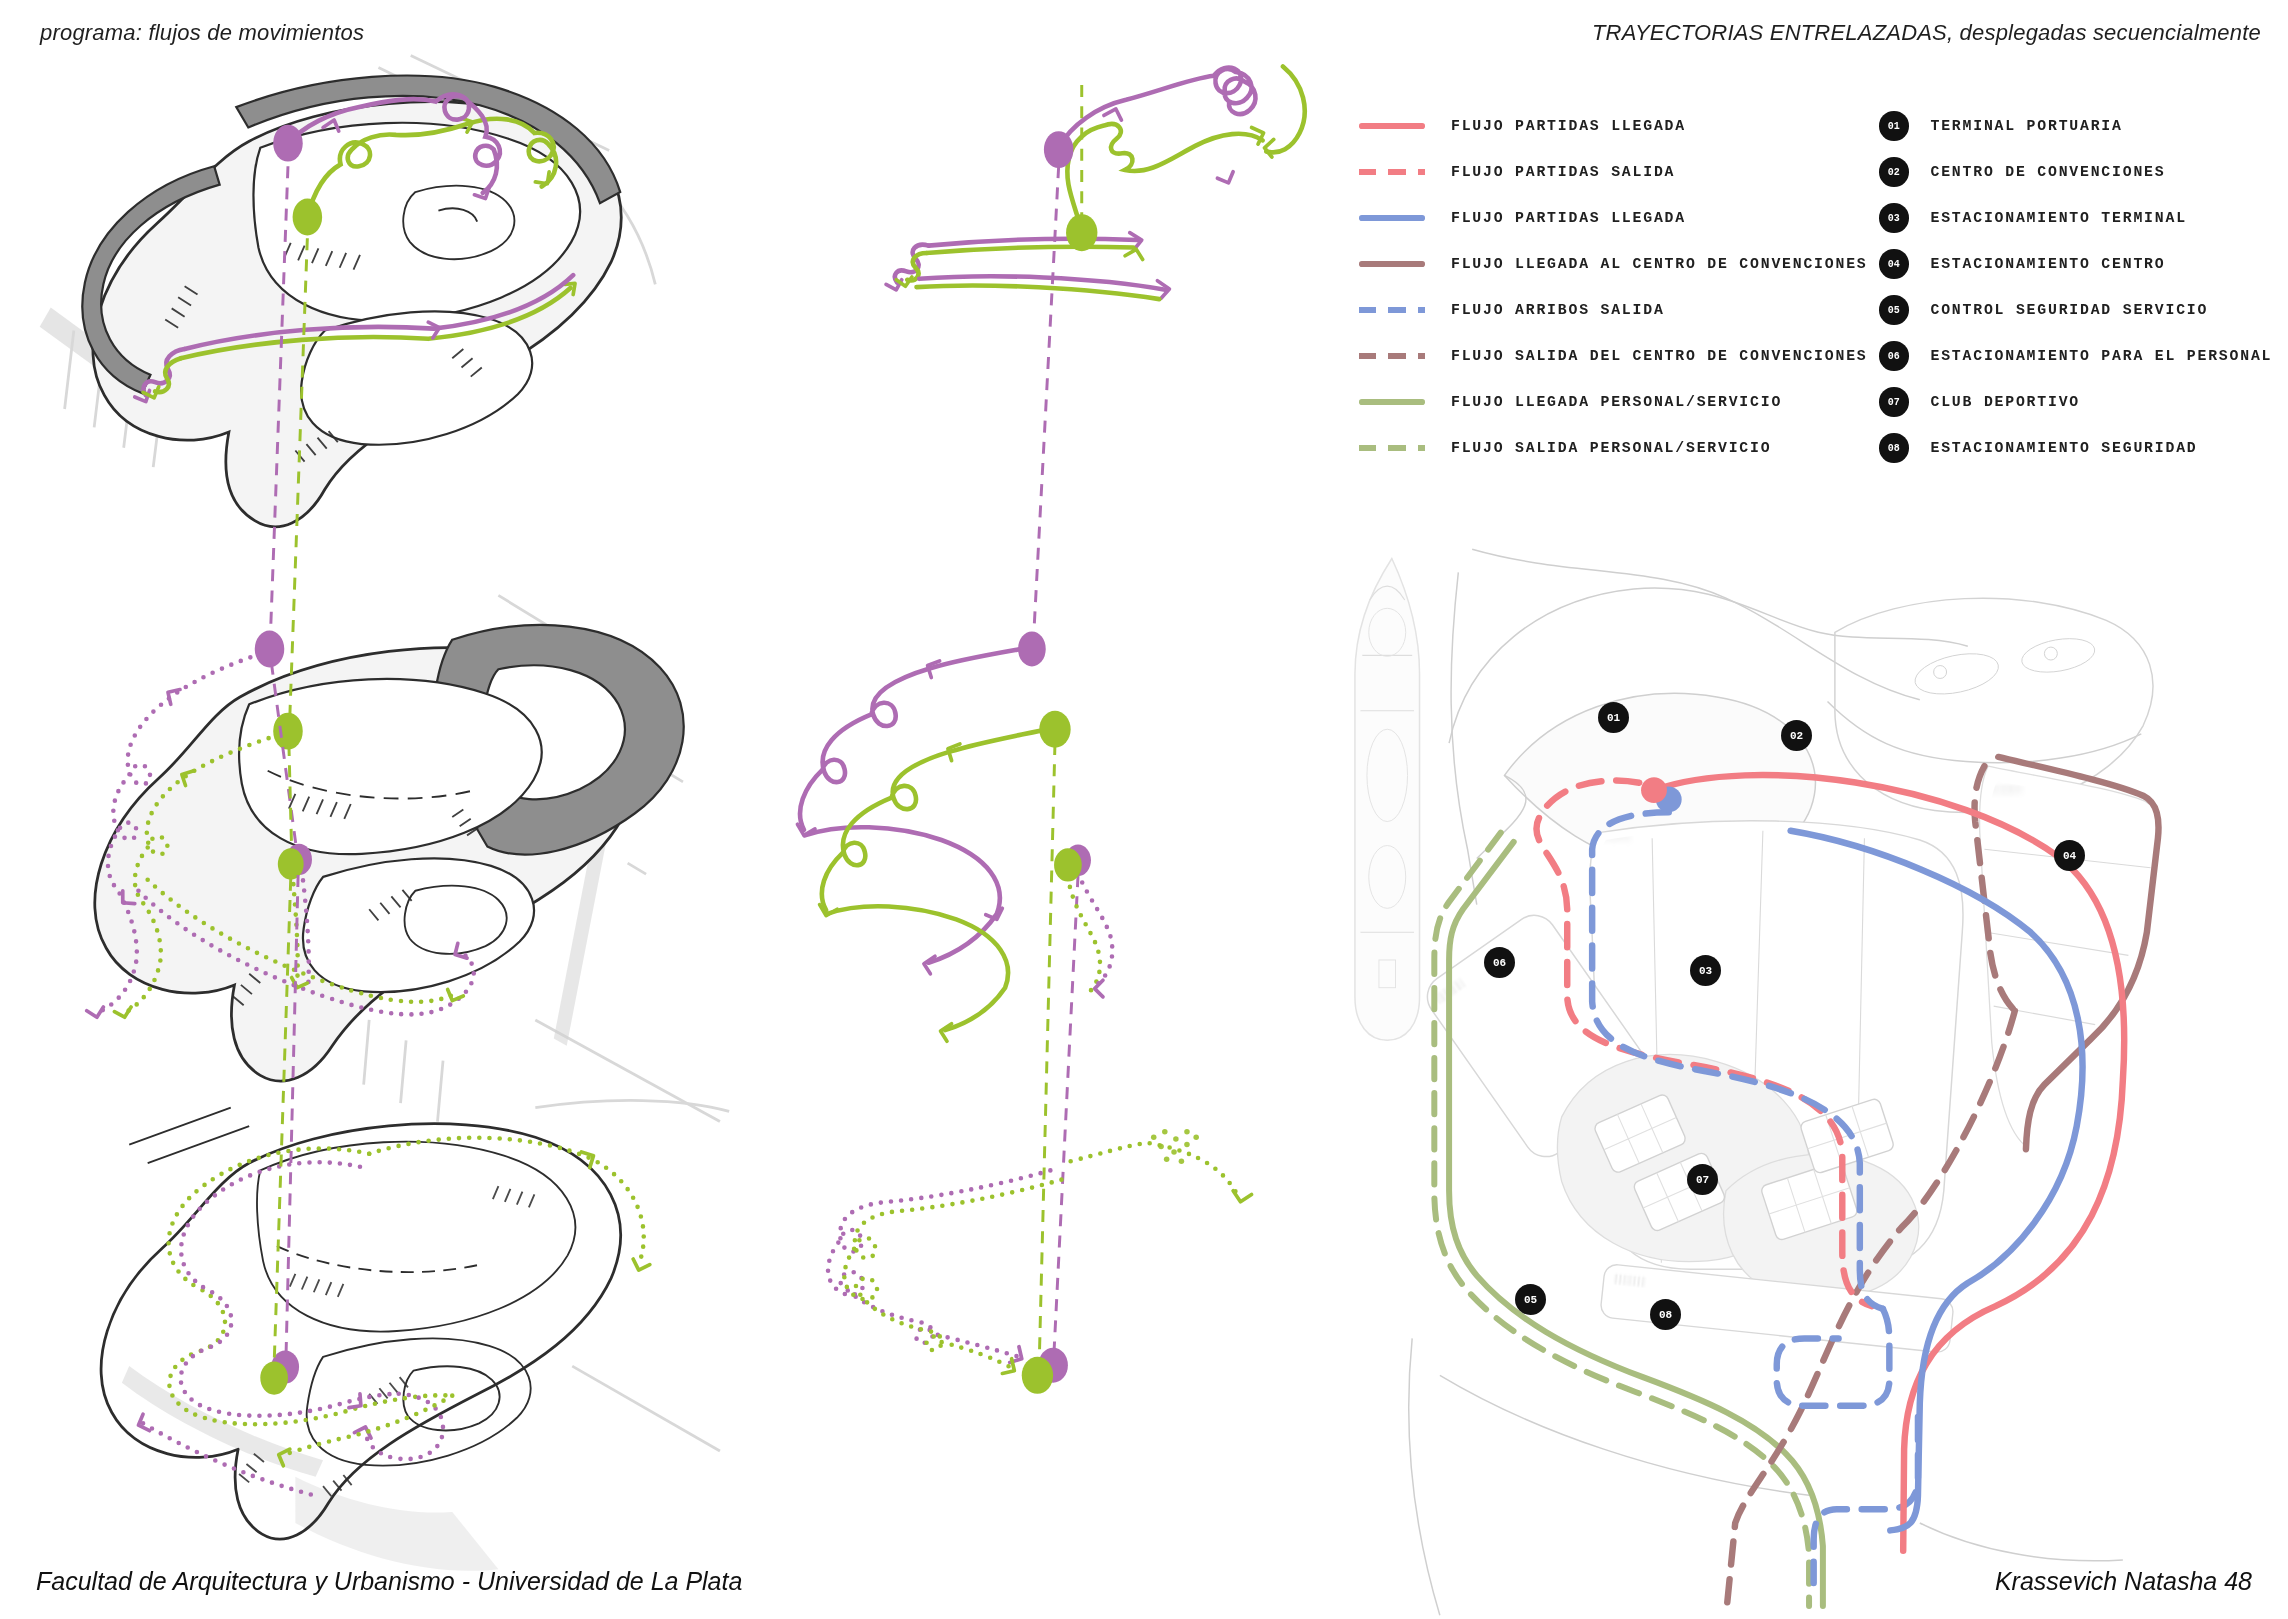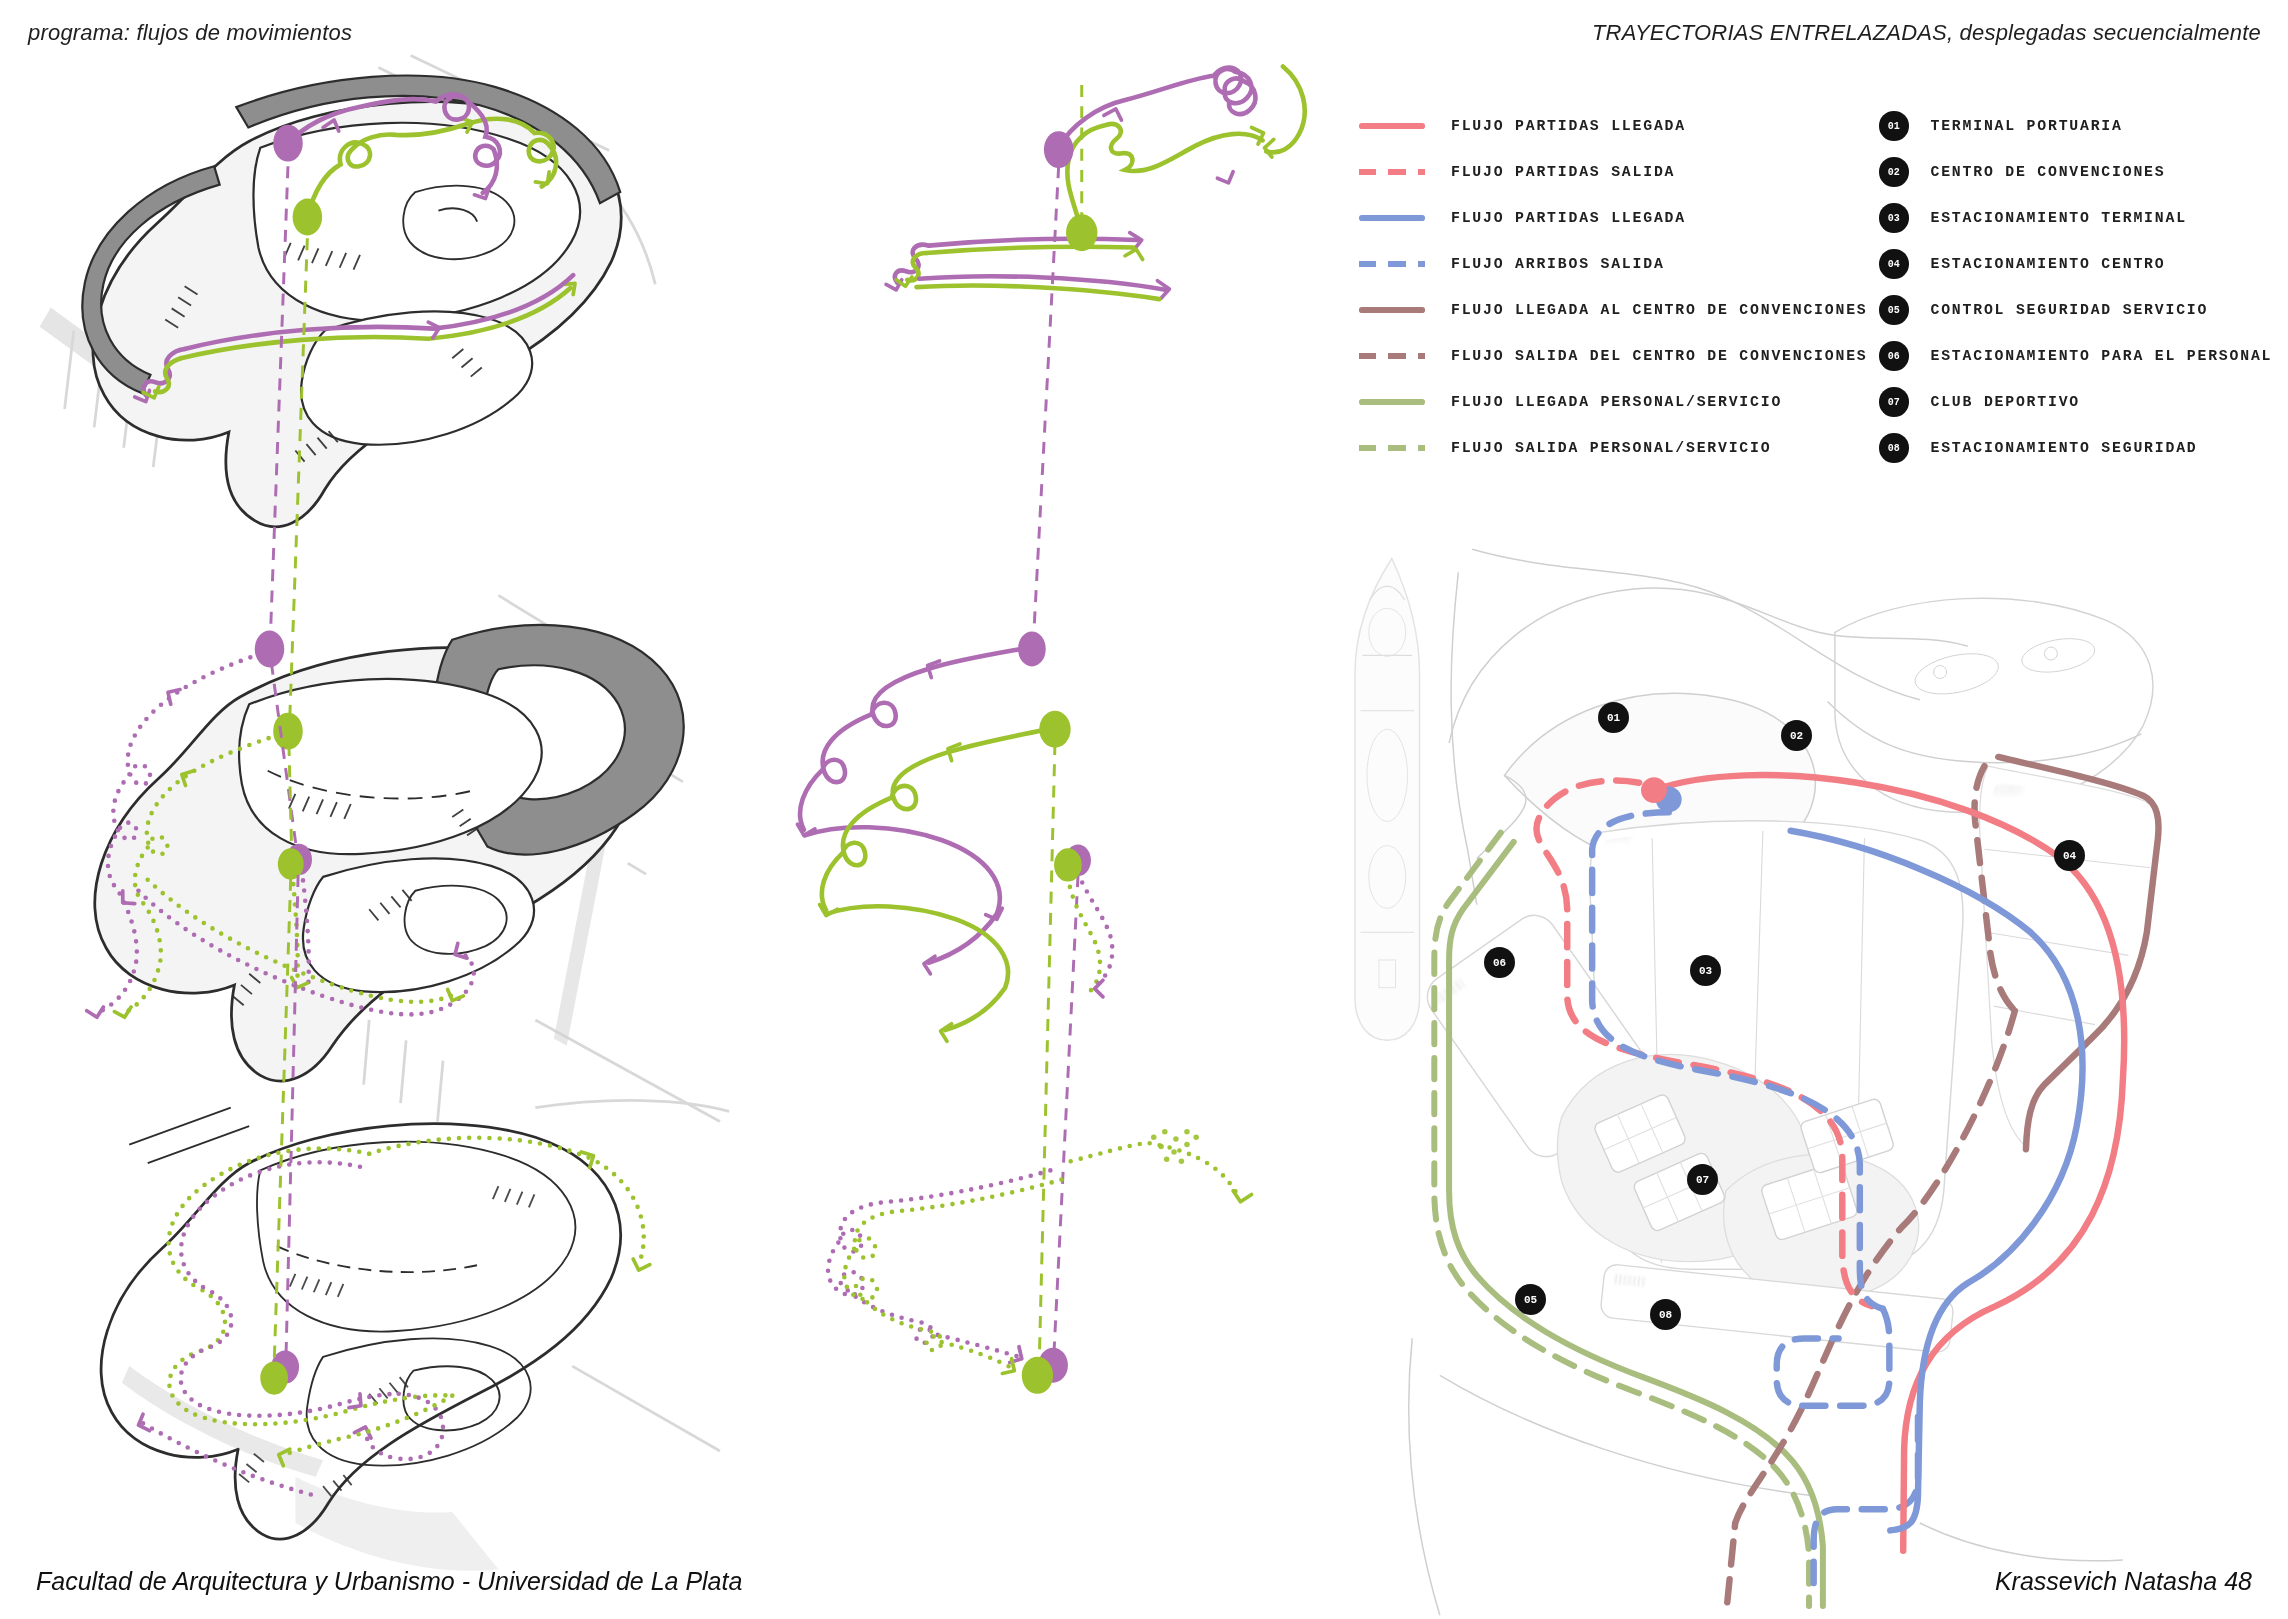--- a/index.html
+++ b/index.html
@@ -1,19 +1,19 @@
 <!DOCTYPE html>
 <html style="font-size:14.8px"><head>
 <meta charset="utf-8">
 <style>
   html,body{margin:0;padding:0;background:#ffffff;}
   .board{position:relative;width:2289px;height:1620px;background:#ffffff;overflow:hidden;
          font-family:"Liberation Sans", sans-serif;color:#1c1c1c;}
   .hdr{position:absolute;top:20px;font-style:italic;font-size:22px;color:#1f1f1f;letter-spacing:0.2px;}
-  .hdr-left{left:28px;}
+  .hdr-left{left:40px;}
   .hdr-right{right:28px;text-align:right;}
   .ftr{position:absolute;bottom:24px;font-style:italic;font-size:25px;color:#111;}
   .ftr-left{left:28px;margin-left:8px;}
   .ftr-right{right:37px;text-align:left;}
   svg{position:absolute;left:0;top:0;}
 
   
   .mono{font-family:"Liberation Mono", monospace;text-align:right;}
   .legend-flows{position:absolute;left:1359px;top:103px;}
   .lrow{position:relative;height:46px;display:flex;align-items:center;}
@@ -482,26 +482,26 @@
       </div>
     <div class="lrow">
       <span class="sw dash c-red"></span>
       <span class="ltxt mono">FLUJO PARTIDAS SALIDA</span>
       </div>
     <div class="lrow">
       <span class="sw c-blue"></span>
       <span class="ltxt mono">FLUJO PARTIDAS LLEGADA</span>
       </div>
     <div class="lrow">
+      <span class="sw c-brown"></span>
+      <span class="ltxt mono">FLUJO LLEGADA AL CENTRO DE CONVENCIONES</span>
+      </div>
+    <div class="lrow">
       <span class="sw dash c-blue"></span>
       <span class="ltxt mono">FLUJO ARRIBOS SALIDA</span>
-      </div>
-    <div class="lrow">
-      <span class="sw c-brown"></span>
-      <span class="ltxt mono">FLUJO LLEGADA AL CENTRO DE CONVENCIONES</span>
       </div>
     <div class="lrow">
       <span class="sw dash c-brown"></span>
       <span class="ltxt mono">FLUJO SALIDA DEL CENTRO DE CONVENCIONES</span>
       </div>
     <div class="lrow">
       <span class="sw c-olive"></span>
       <span class="ltxt mono">FLUJO LLEGADA PERSONAL/SERVICIO</span>
       </div>
     <div class="lrow">

